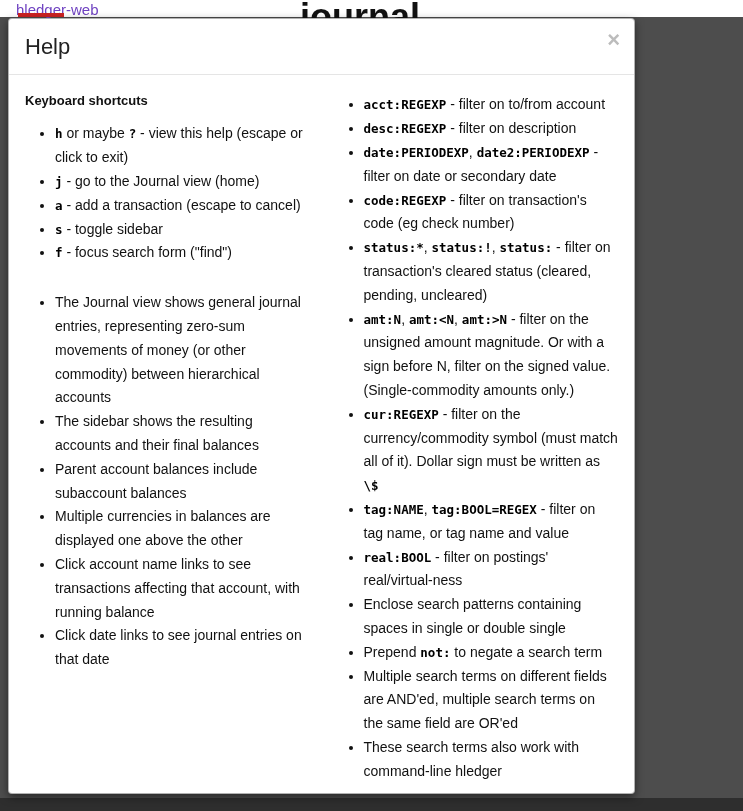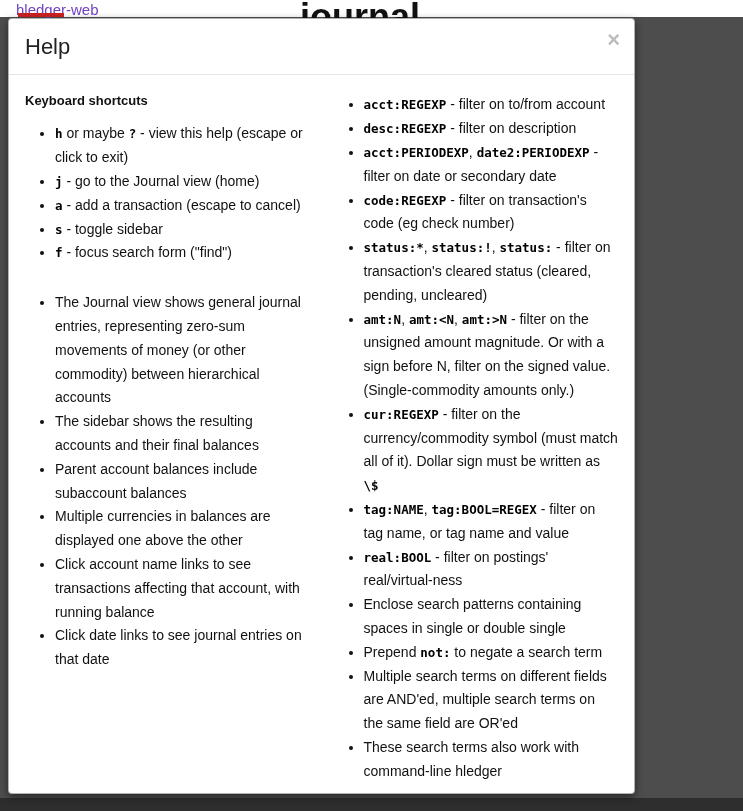--- a/index.html
+++ b/index.html
@@ -129,21 +129,21 @@
             <li>Click account name links to see transactions affecting that account, with running balance</li>
             <li>Click date links to see journal entries on that date</li>
           </ul>
       </div>
     </div>
     <div class="col">
       <div class="section">
         <ul class="help-list">
             <li><code>acct:REGEXP</code> - filter on to/from account</li>
             <li><code>desc:REGEXP</code> - filter on description</li>
-            <li><code>acct:PERIODEXP</code>, <code>date2:PERIODEXP</code> - filter on date or secondary date</li>
+            <li><code>date:PERIODEXP</code>, <code>date2:PERIODEXP</code> - filter on date or secondary date</li>
             <li><code>code:REGEXP</code> - filter on transaction's code (eg check number)</li>
             <li><code>status:*</code>, <code>status:!</code>, <code>status:</code> - filter on transaction's cleared status (cleared, pending, uncleared)</li>
             <li><code>amt:N</code>, <code>amt:&lt;N</code>, <code>amt:&gt;N</code> - filter on the unsigned amount magnitude. Or with a sign before N, filter on the signed value. (Single-commodity amounts only.)</li>
             <li><code>cur:REGEXP</code> - filter on the currency/commodity symbol (must match all of it). Dollar sign must be written as <code>\$</code></li>
             <li><code>tag:NAME</code>, <code>tag:BOOL=REGEX</code> - filter on tag name, or tag name and value</li>
             <li><code>real:BOOL</code> - filter on postings' real/virtual-ness</li>
             <li>Enclose search patterns containing spaces in single or double single</li>
             <li>Prepend <code>not:</code> to negate a search term</li>
             <li>Multiple search terms on different fields are AND'ed, multiple search terms on the same field are OR'ed</li>
             <li>These search terms also work with command-line hledger</li>

